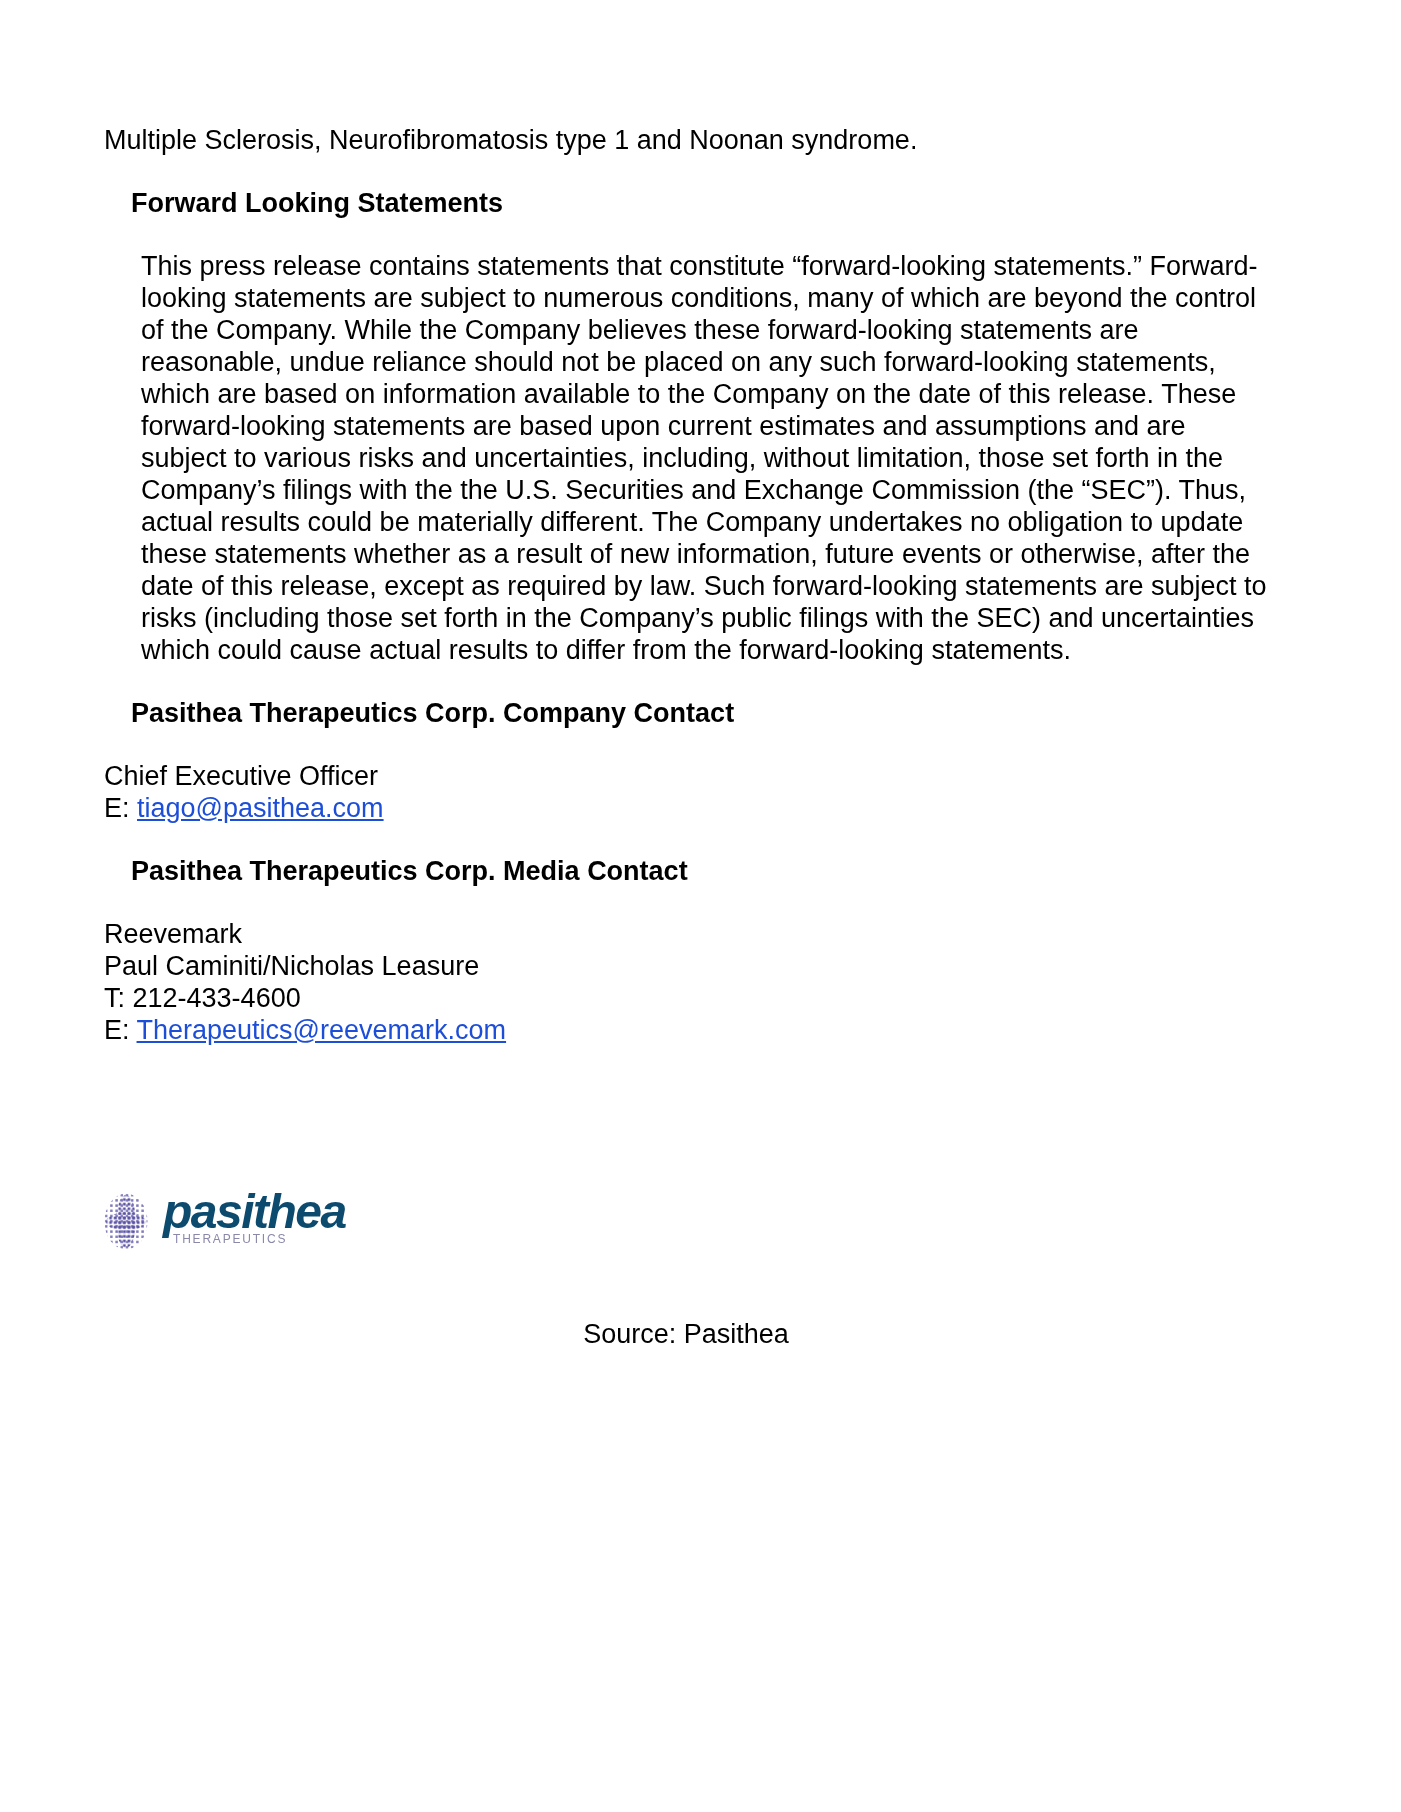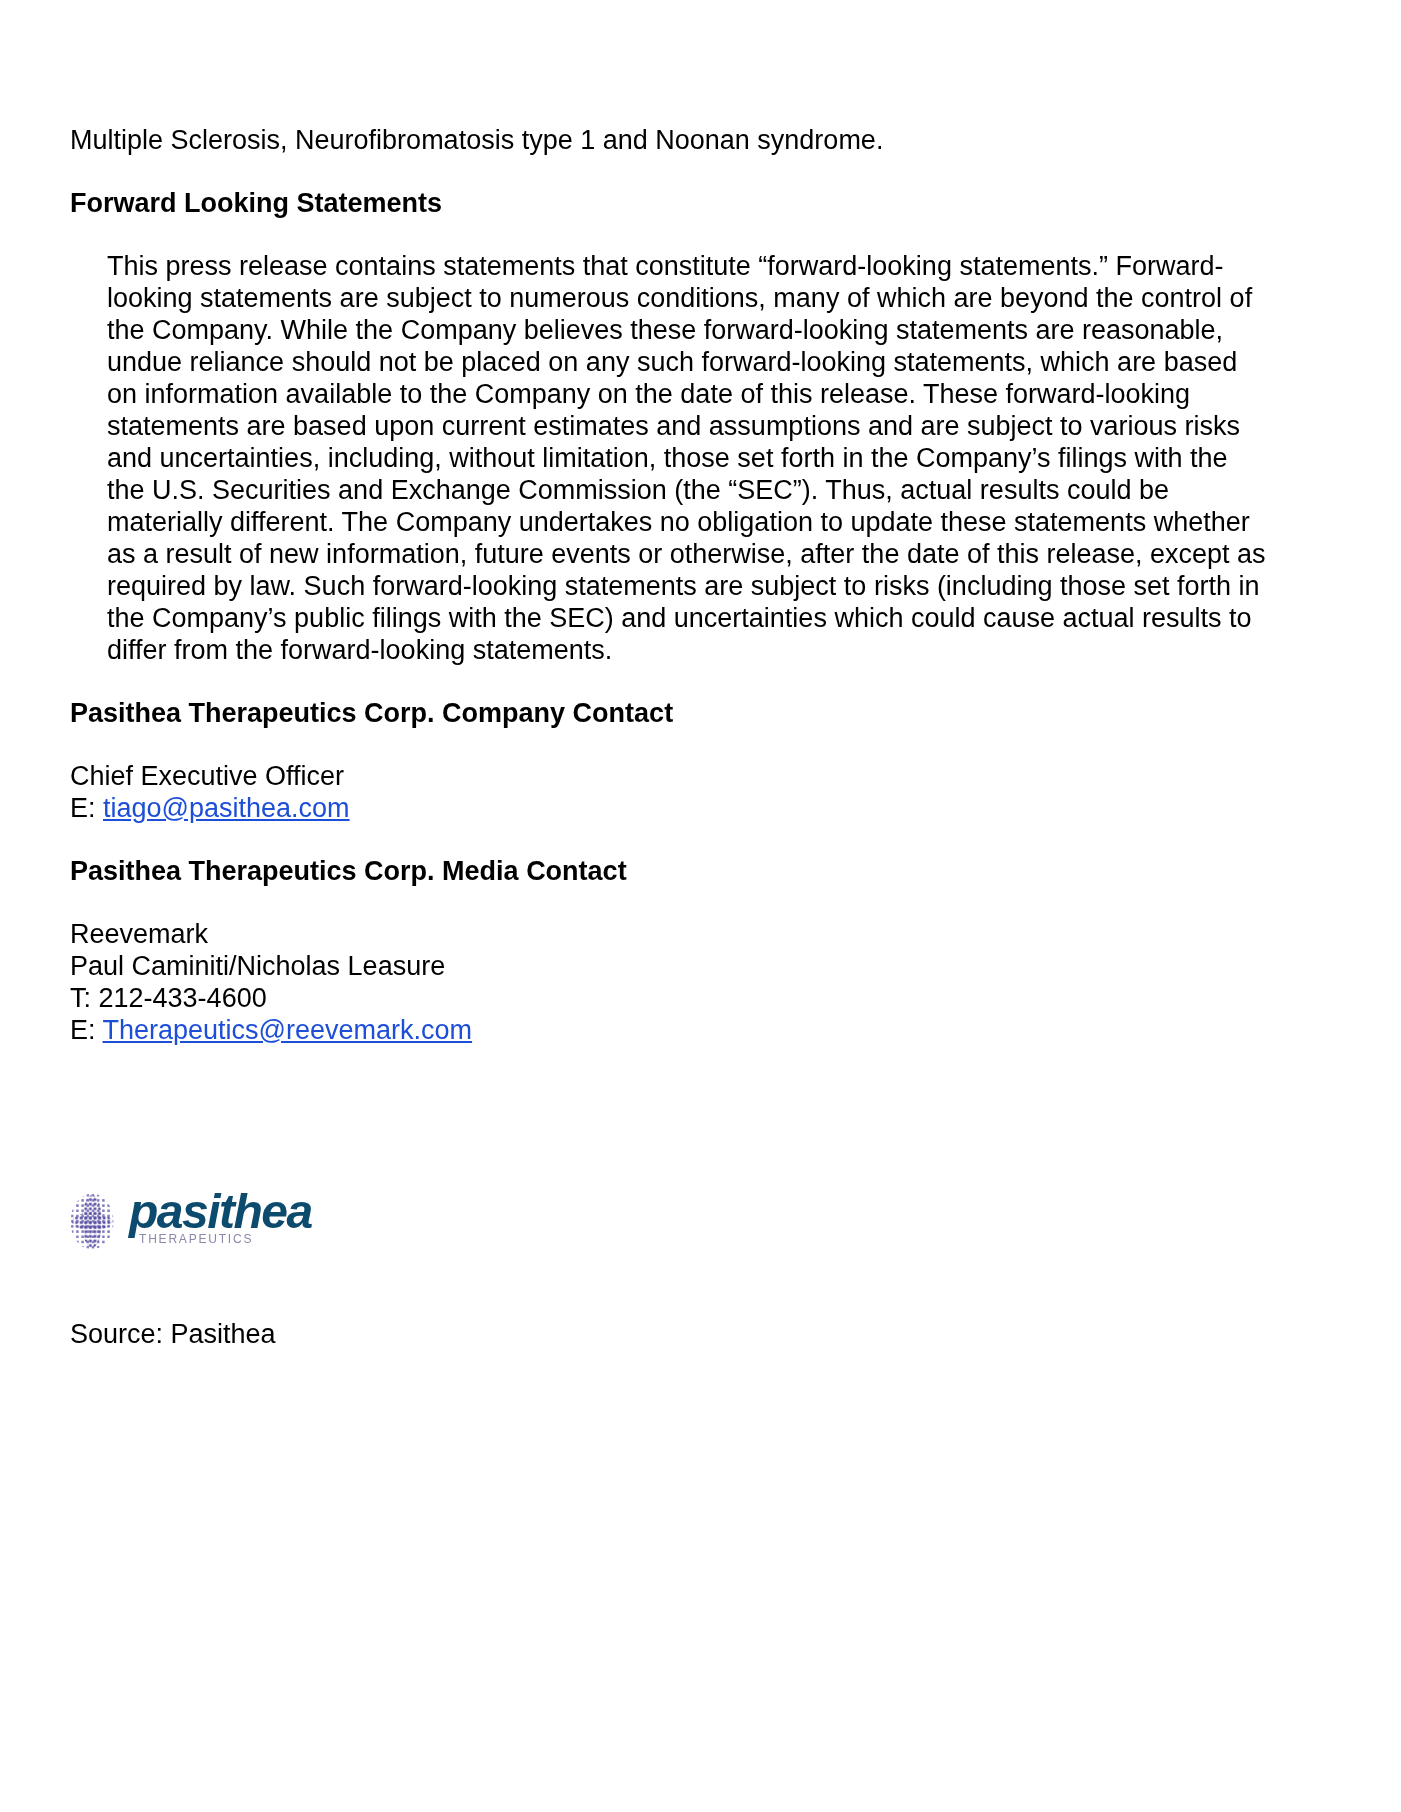--- a/index.html
+++ b/index.html
@@ -2,33 +2,34 @@
 <html><head>
 <meta charset="utf-8">
 <style>
   html, body { margin: 0; padding: 0; background: #ffffff; }
   .page {
     position: relative;
     width: 1401px;
     height: 1812px;
     box-sizing: border-box;
     background: #ffffff;
-    padding: 124px 133px 0 70px;
+    padding: 124px 133px 0 104px;
     font-family: "Liberation Sans", "DejaVu Sans", sans-serif;
     font-size: 27px;
     line-height: 32px;
     color: #000000;
     overflow: hidden;
   }
   .line, .para, .h, .block { margin: 0; padding: 0; }
   .h {
     font-weight: bold;
     font-size: 27px;
     line-height: 32px;
     margin-top: 31px;
+    margin-left: 27px;
   }
   .para { margin-top: 31px; margin-left: 37px; }
   .block { margin-top: 31px; }
   .inline-label { color: #000000; }
   .link {
     color: #1d4ed8;
     text-decoration: underline;
     cursor: pointer;
   }
   .logo-row {
@@ -49,21 +50,21 @@
   }
   .logo-sub {
     font-size: 12px;
     line-height: 11px;
     letter-spacing: 1.8px;
     color: #8a88a9;
     padding-left: 10px;
     font-style: normal;
     font-weight: normal;
   }
-  .source { margin-top: 67px; }
+  .source { margin-top: 67px; text-align: center; }
 </style>
 </head>
 <body>
 
 <div class="page">
 
   <p class="line">Multiple Sclerosis, Neurofibromatosis type 1 and Noonan syndrome.</p>
 
   <h2 class="h">Forward Looking Statements</h2>
 

